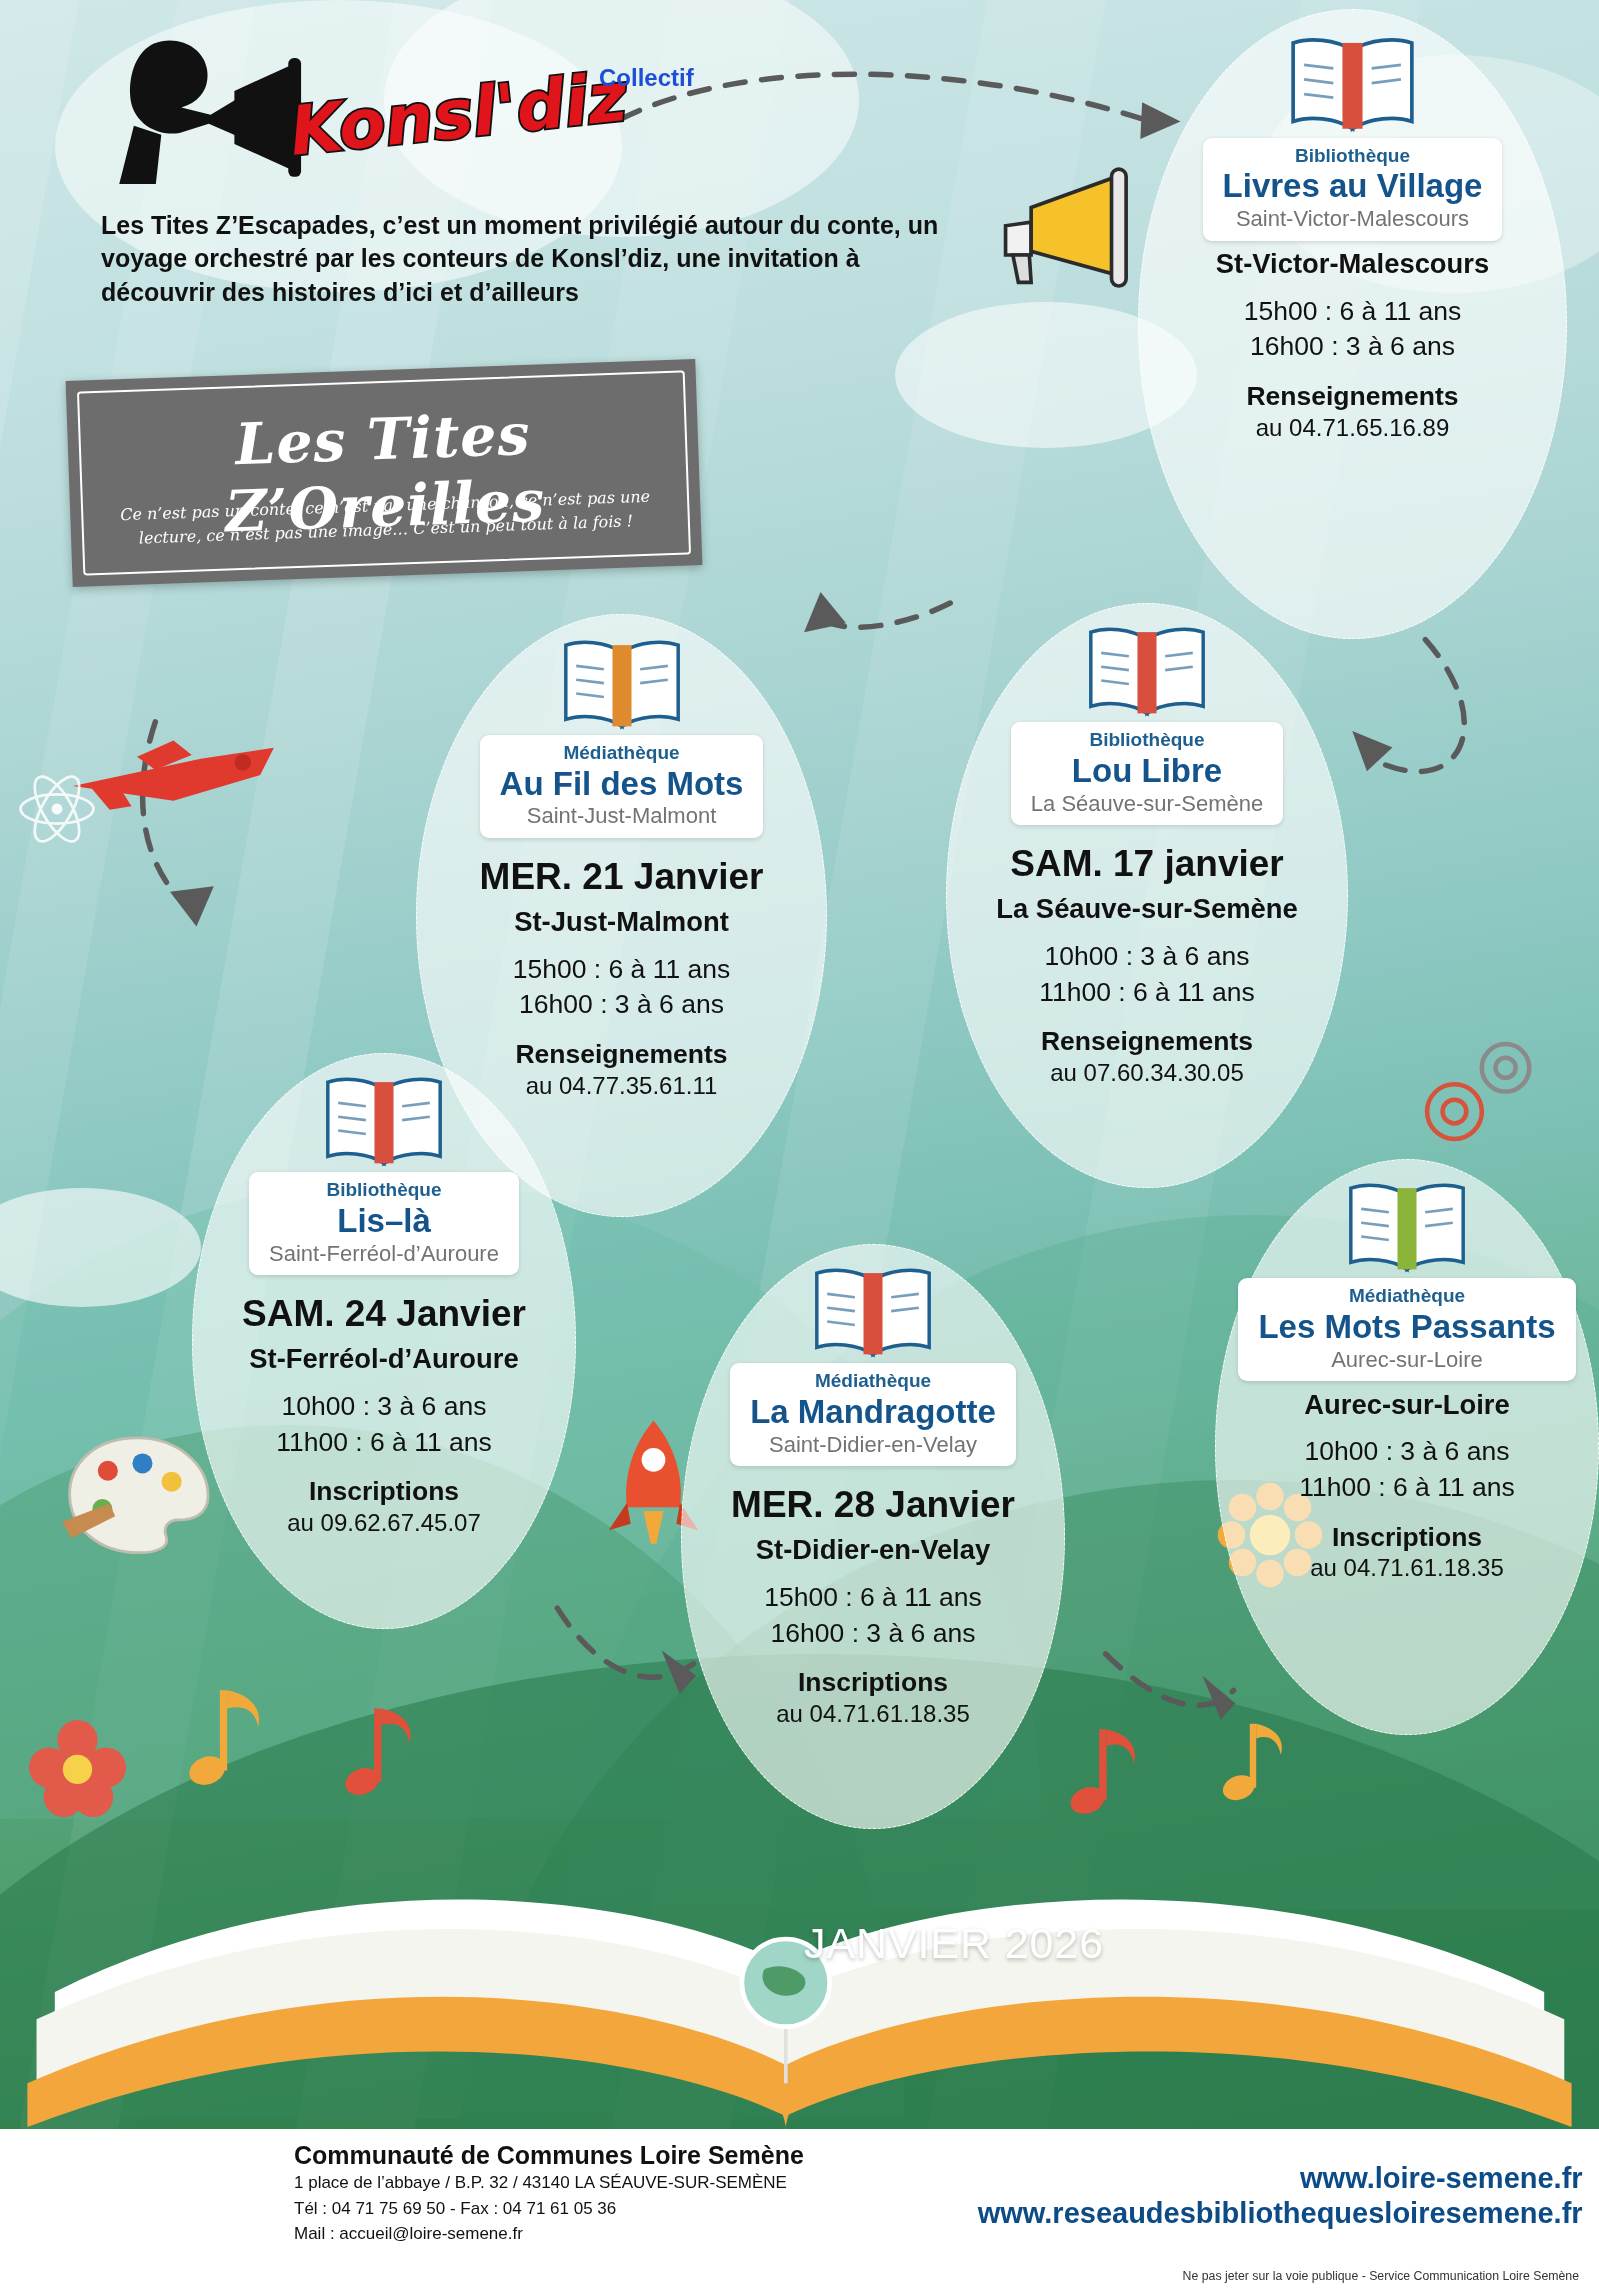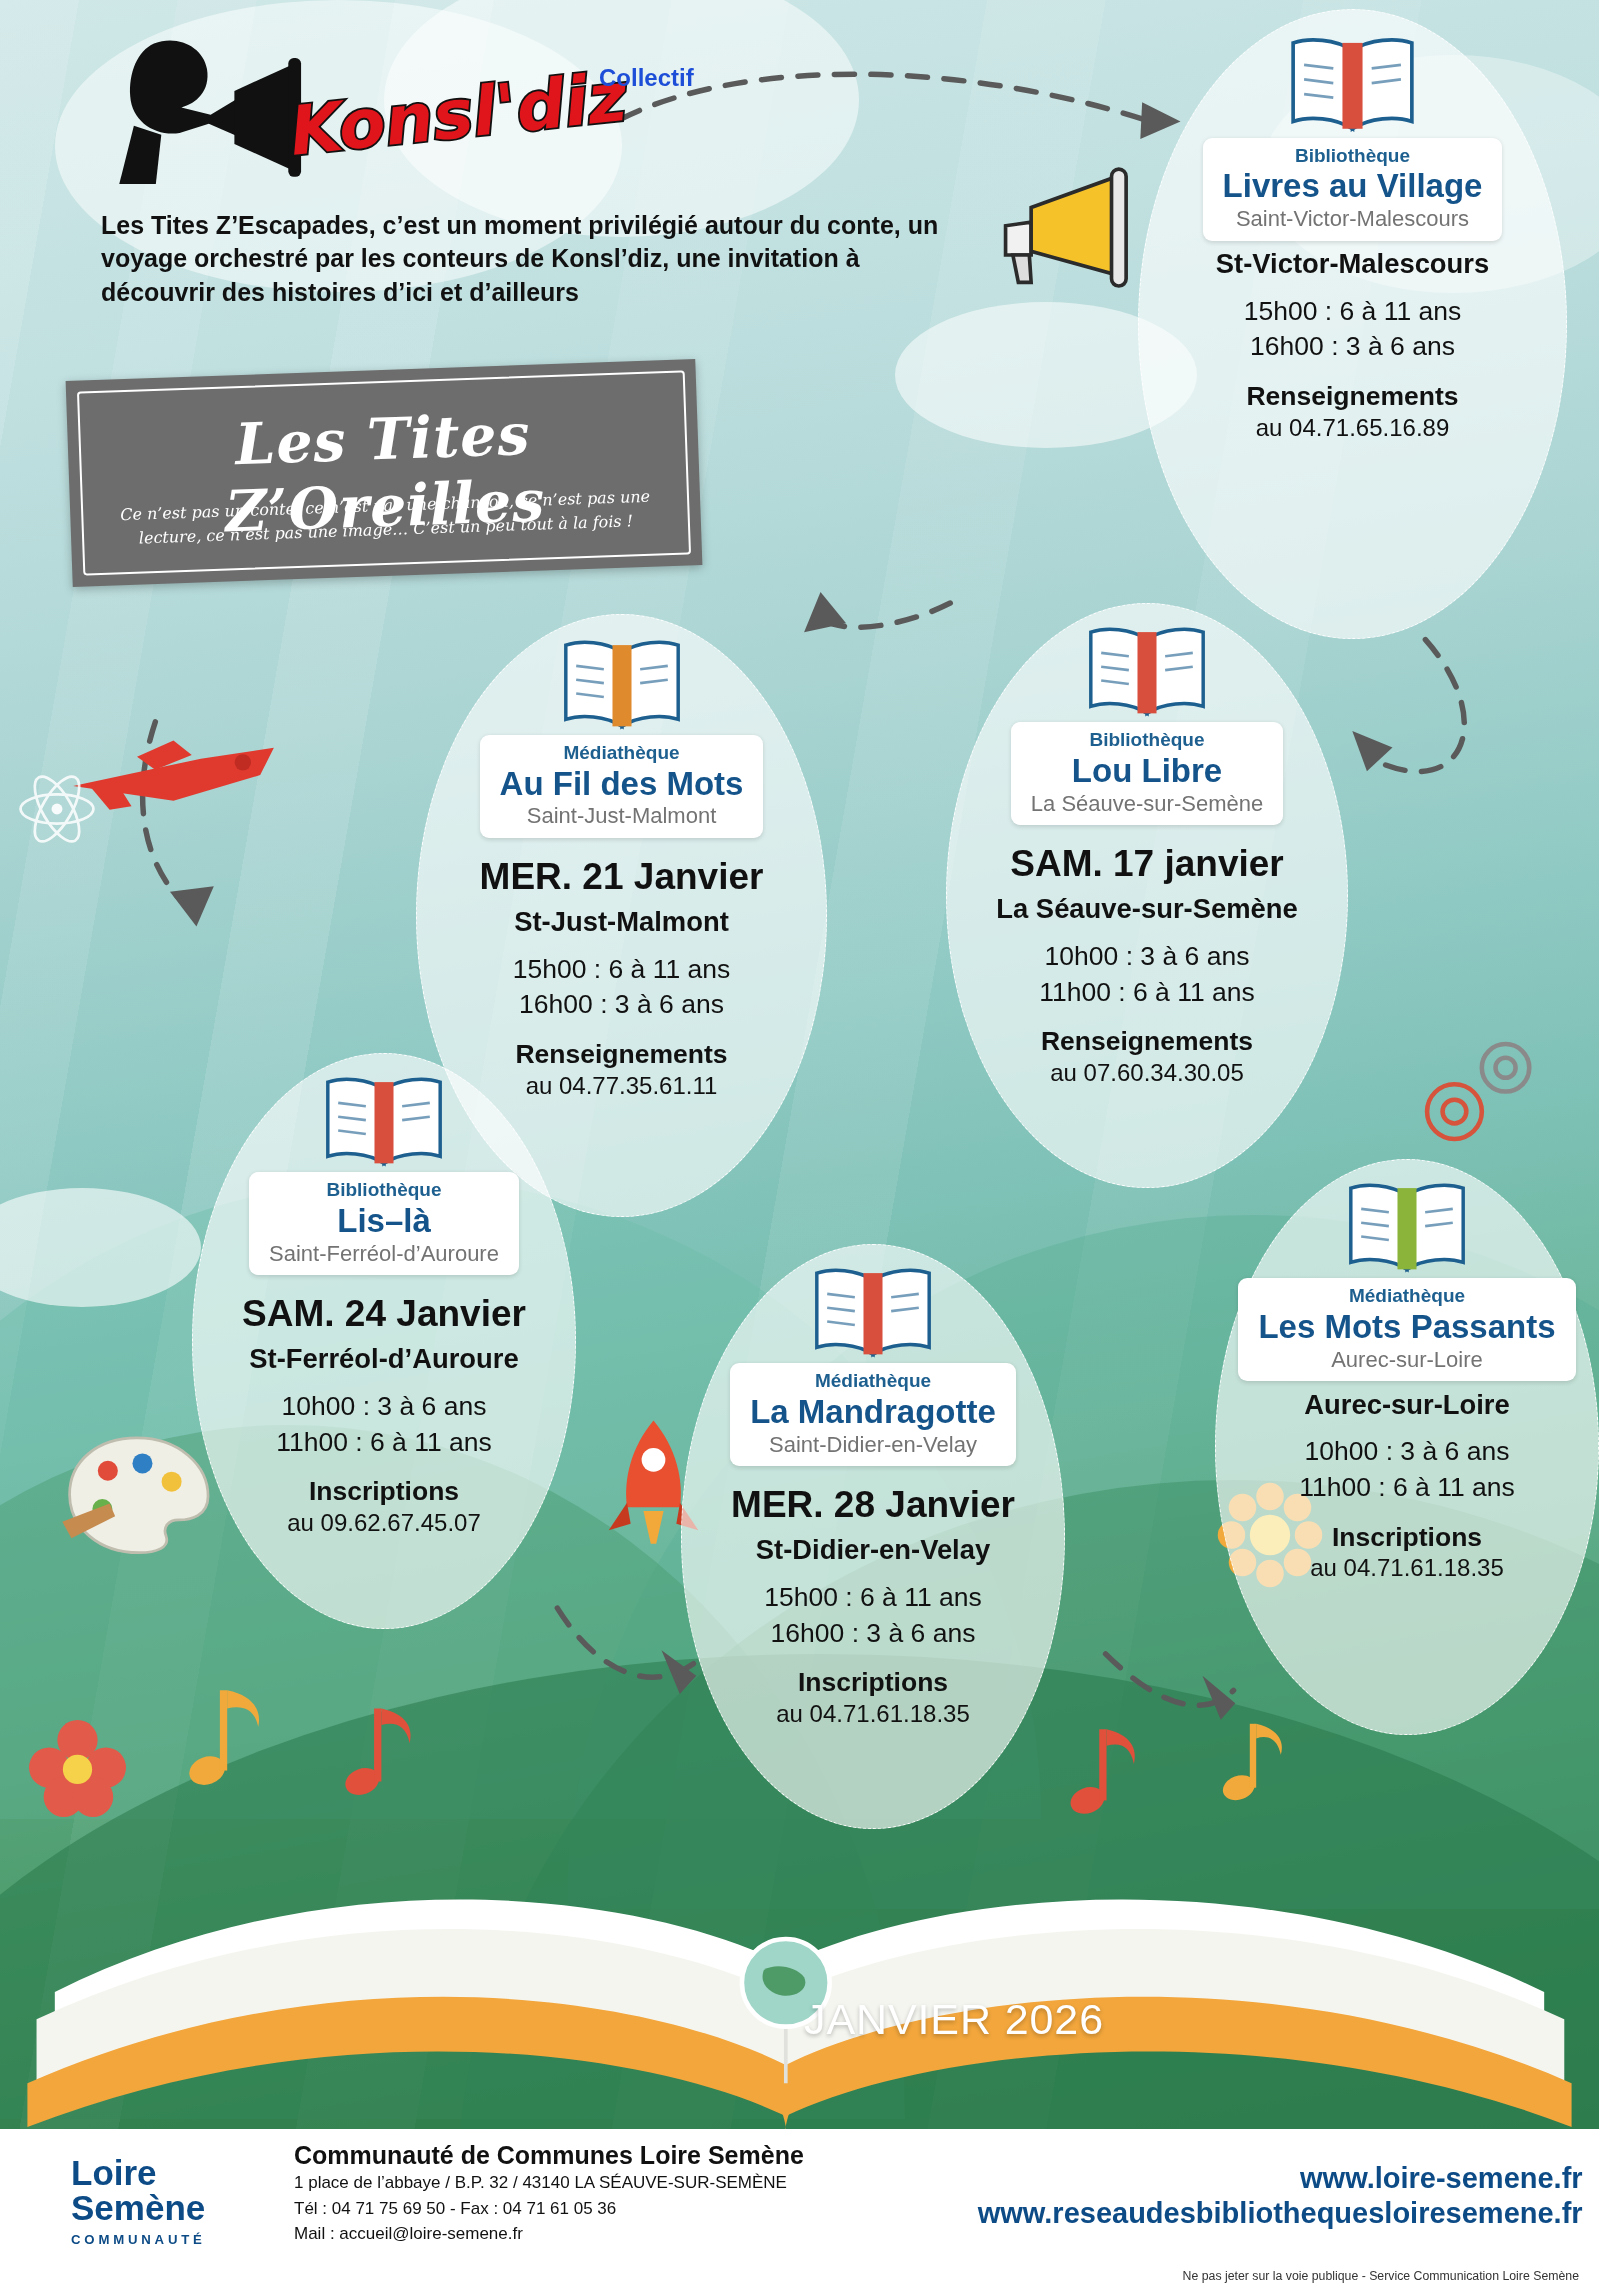--- a/index.html
+++ b/index.html
@@ -138,21 +138,21 @@
   #b-livres   { left: 1138px; top: 9.1px;   width: 429px; height: 630px; }
   #b-aufil    { left: 416px;  top: 614px;  width: 411px; height: 603px; }
   #b-loulibre { left: 946px; top: 603px;  width: 402px; height: 585px; }
   #b-lisla    { left: 192px;  top: 1053px; width: 384px; height: 576px; }
   #b-mandra   { left: 681px;  top: 1244px; width: 384px; height: 585px; }
   #b-motspass { left: 1215px; top: 1159px; width: 384px; height: 576px; }
 
   
   .book-base { position: absolute; left: 0; top: 1718px; width: 1599px; height: 420px; }
   .month-label {
-    position: absolute; left: 804px; top: 1995px;
+    position: absolute; left: 804px; top: 1919px;
     font-size: 43px; color: #fff; font-weight: 500;
     font-family: "Liberation Sans", sans-serif;
     letter-spacing: 0.9px;
     text-shadow: 0 1.8px 4.6px rgba(0,0,0,0.25);
   }
 
   
   .footer {
     position: absolute; left: 0; top: 2129px; width: 1599px; height: 161px;
     background: #fff;
@@ -514,25 +514,20 @@
     <path d="M40,330 C360,180 700,225 860,305 C1020,225 1390,180 1712,330 L1712,420 C1390,275 1020,320 860,400 C700,320 360,275 40,420 Z" fill="#f5f5f0"></path>
     <path d="M30,400 C360,255 700,300 860,380 C1020,300 1390,255 1720,400 L1720,448 C1390,320 1020,360 860,436 C700,360 360,320 30,448 Z" fill="#f2a63c"></path>
     <line x1="860" y1="270" x2="860" y2="436" stroke="#e0e0dc" stroke-width="4"></line>
     <circle cx="860" cy="290" r="48" fill="#9fd6c8" stroke="#ffffff" stroke-width="5"></circle>
     <path d="M836,276 C848,268 872,272 880,284 C886,296 872,306 856,304 C844,302 830,292 836,276 Z" fill="#4f9b67"></path>
     <path d="M838,400 C858,428 862,448 860,460 C858,448 862,428 882,400 Z" fill="#f2a63c"></path>
   </svg>
   <div class="month-label">JANVIER 2026</div>
 
   <div class="footer">
-    <div class="footer-logo">
-      <div class="fl-l1">Loire</div>
-      <div class="fl-l2">Semène</div>
-      <div class="fl-l3">COMMUNAUTÉ</div>
-    </div>
     <div class="footer-addr">
       <div class="fa-title">Communauté de Communes Loire Semène</div>
       <div class="fa-line">1 place de l’abbaye / B.P. 32 / 43140 LA SÉAUVE-SUR-SEMÈNE</div>
       <div class="fa-line">Tél : 04 71 75 69 50 - Fax : 04 71 61 05 36</div>
       <div class="fa-line">Mail : accueil@loire-semene.fr</div>
     </div>
     <div class="footer-web">
       <div class="fw1">www.loire-semene.fr</div>
       <div class="fw2">www.reseaudesbibliothequesloiresemene.fr</div>
     </div>

